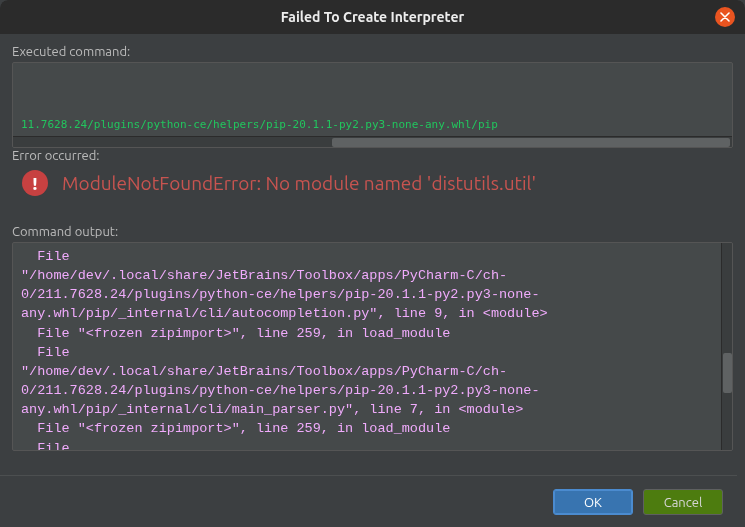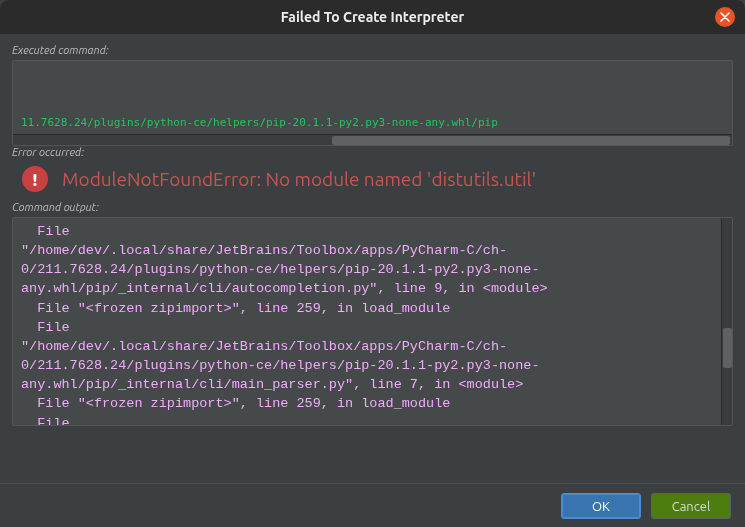--- a/index.html
+++ b/index.html
@@ -37,24 +37,23 @@
       display: flex;
       align-items: center;
       justify-content: center;
       cursor: pointer;
     }
     .close-btn svg { width: 10px; height: 10px; }
     .content {
       padding: 10px 12px 0 12px;
     }
     .section-label {
-      font-size: 11px;
+      font-size: 13px;
       color: #bbbbbb;
       margin-bottom: 4px;
-      font-style: italic;
     }
     .code-box {
       background: #45494a;
       border: 1px solid #555;
       border-radius: 2px;
       position: relative;
     }
     .exec-box {
       height: 86px;
       overflow: hidden;
@@ -109,21 +108,21 @@
     .error-icon span {
       color: #fff;
       font-weight: 800;
       font-size: 17px;
       line-height: 1;
     }
     .error-msg {
       color: #c75450;
       font-size: 19px;
     }
-    .output-section { margin-top: 5px; }
+    .output-section { margin-top: 24px; }
     .output-box {
       height: 209px;
       overflow: hidden;
       position: relative;
     }
     .output-content {
       padding: 4px 8px;
       font-family: Liberation Mono, monospace;
       font-size: 13.5px;
       color: #f0abfc;
@@ -146,22 +145,22 @@
       top: 110px;
       width: 9px;
       height: 40px;
       background: #5f6263;
       border-radius: 2px;
     }
     .button-bar {
       position: absolute;
       bottom: 0;
       left: 0;
-      right: 0;
-      height: 44px;
+      right: 8px;
+      height: 52px;
       display: flex;
       justify-content: flex-end;
       align-items: center;
       gap: 10px;
       padding: 0 14px;
       border-top: 1px solid #4c4f50;
       background: #3c3f41;
     }
     .btn {
       height: 26px;

